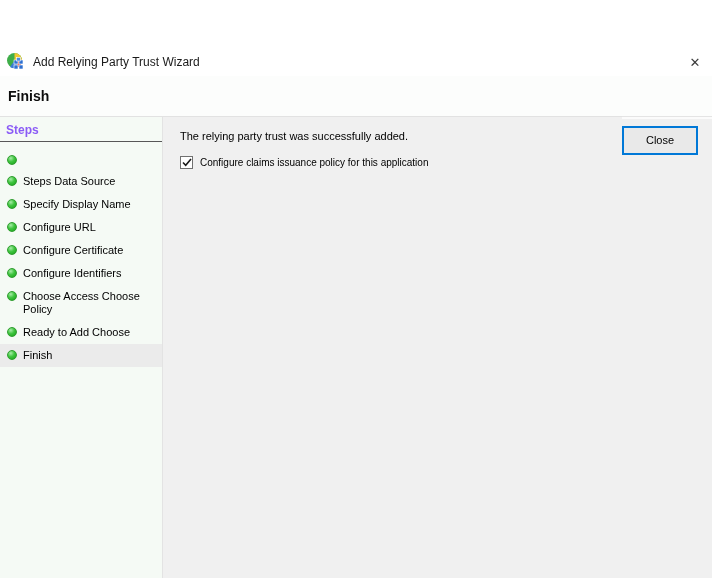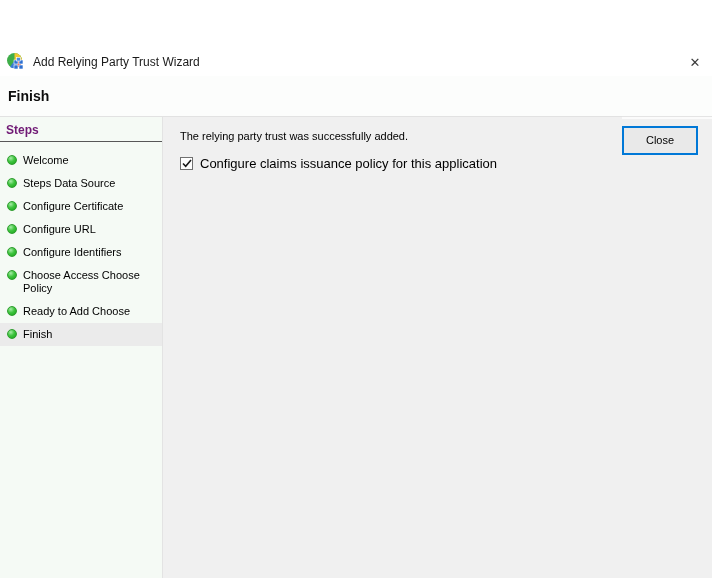--- a/index.html
+++ b/index.html
@@ -42,21 +42,21 @@
   }
   .header .page-title { font-weight: bold; font-size: 14px; color: #0d0d0d; }
   
   .body { flex: 1; display: flex; min-height: 0; }
   .sidebar {
     flex: 0 0 163px;
     background: #f5faf5;
     border-right: 1px solid #e3e3e3;
   }
   .steps-title {
-    font-weight: bold; font-size: 12px; color: #701a75;
+    font-weight: bold; font-size: 12px; color: #8b5cf6;
     padding: 6px 6px 4px 6px;
     border-bottom: 1px solid #575757;
   }
   ul.steps { list-style: none; margin: 7px 0 0 0; padding: 0; }
   .step-item {
     display: flex; align-items: flex-start;
     padding: 5px 6px 5px 7px;
     font-size: 11px; line-height: 13px; color: #000;
   }
   .step-item.active { background: #ebebeb; }
@@ -80,21 +80,21 @@
   .checkbox {
     width: 13px; height: 13px;
     background: #ffffff;
     border: 1px solid #707070;
     display: inline-flex; align-items: center; justify-content: center;
     margin-right: 7px;
     flex: 0 0 13px;
   }
   .checkbox svg { width: 10px; height: 9px; display: none; }
   .checkbox.checked svg { display: block; }
-  .checkbox-label { font-size: 13px; color: #000; }
+  .checkbox-label { font-size: 10px; color: #000; }
   
   .footer {
     flex: 0 0 38px;
     border-top: 2px solid #fbfbfb;
     box-shadow: 0 -1px 0 #e4e4e4;
     display: flex; justify-content: flex-end; align-items: flex-start;
     padding: 7px 14px 0 0;
   }
   .close-btn {
     width: 76px; height: 29px;
@@ -135,37 +135,40 @@
     <span class="page-title">Finish</span>
   </div>
 
   <div class="body">
 
     <div class="sidebar" style="background: rgb(245, 250, 245);">
       <div class="steps-title">Steps</div>
       <ul class="steps">
   <li class="step-item">
     <span class="dot"></span>
-    <span class="step-label">Welcome</span>
   </li>
 
   <li class="step-item">
     <span class="dot"></span>
     <span class="step-label">Steps Data Source</span>
   </li>
 
+  <li class="step-item">
+    <span class="dot"></span>
+    <span class="step-label">Specify Display Name</span>
+  </li>
+
+  <li class="step-item">
+    <span class="dot"></span>
+    <span class="step-label">Configure URL</span>
+  </li>
 
   <li class="step-item">
     <span class="dot"></span>
     <span class="step-label">Configure Certificate</span>
-  </li>
-
-  <li class="step-item">
-    <span class="dot"></span>
-    <span class="step-label">Configure URL</span>
   </li>
 
   <li class="step-item">
     <span class="dot"></span>
     <span class="step-label">Configure Identifiers</span>
   </li>
 
   <li class="step-item">
     <span class="dot"></span>
     <span class="step-label">Choose Access Choose Policy</span>

